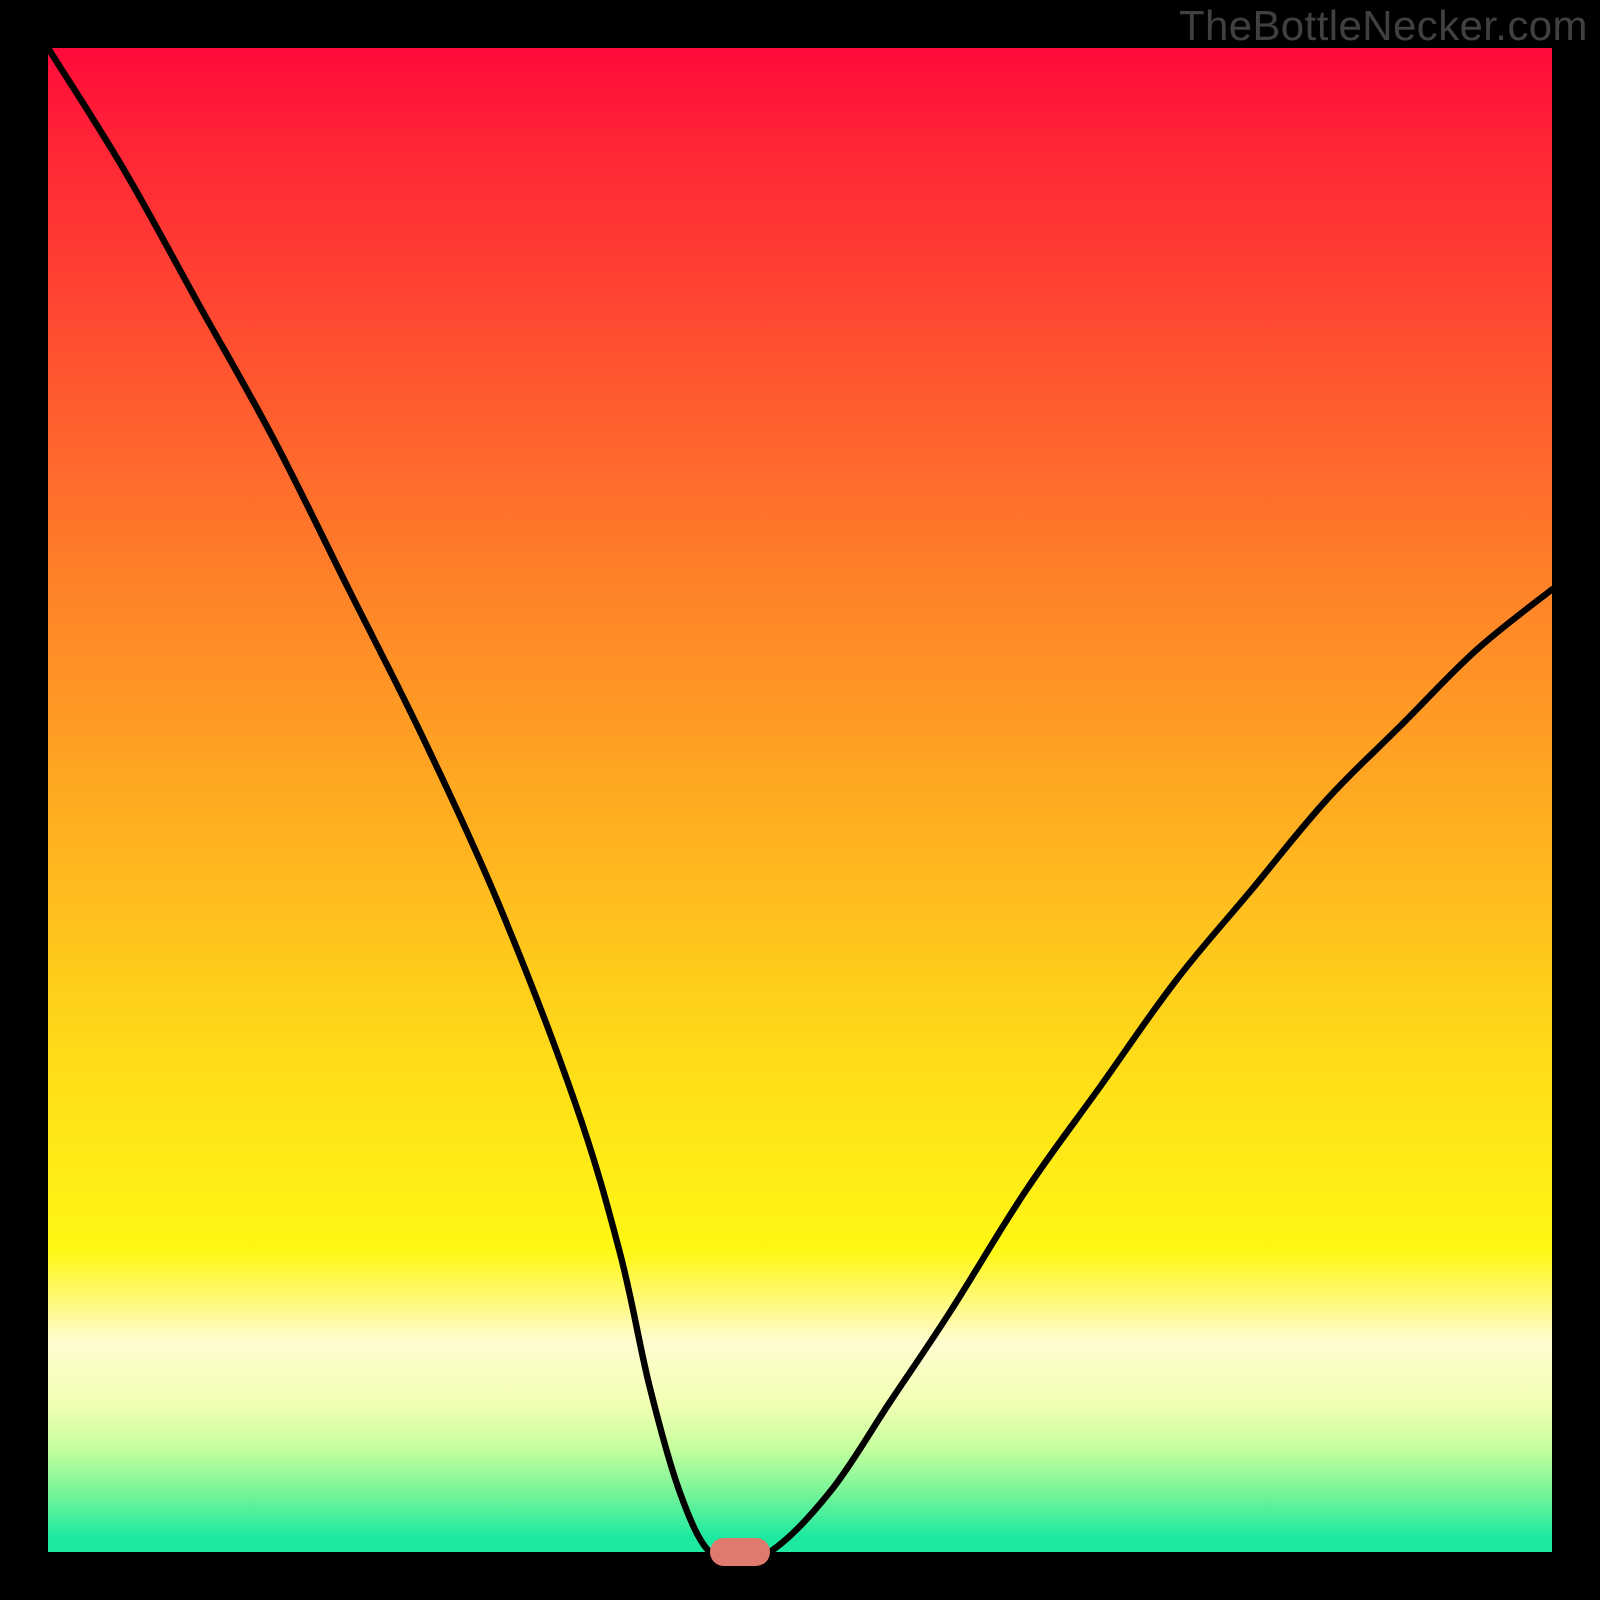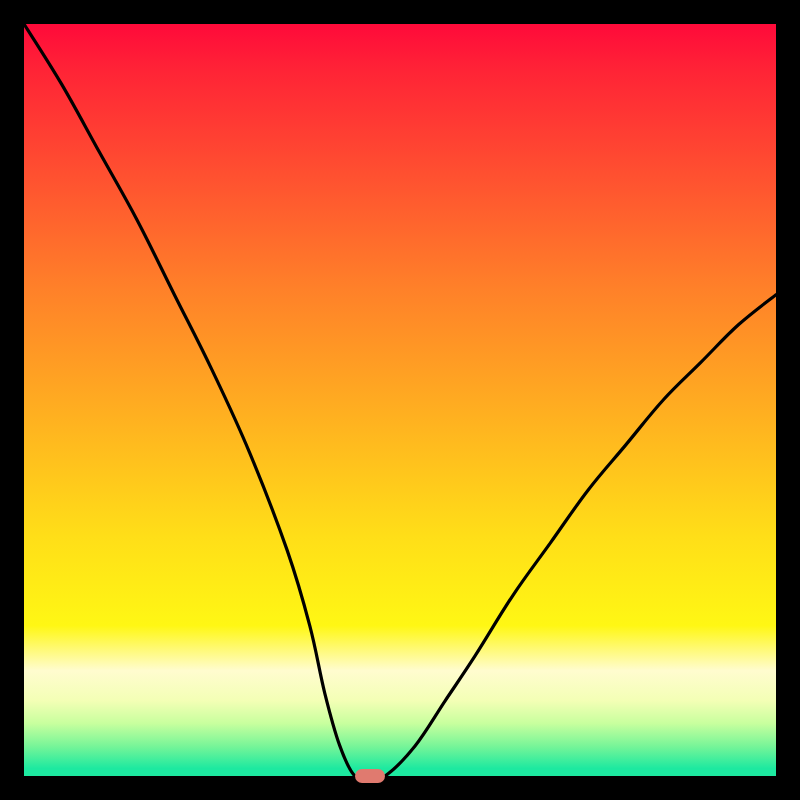--- a/index.html
+++ b/index.html
@@ -72,13 +72,14 @@
 
   <div class="plot-area">
 
     <svg class="curve-svg" viewBox="0 0 752 752" preserveAspectRatio="none">
       <path id="curve-path" d="M0,0 C6.768,10.828799999999994 24.064,37.148799999999966 37.6,60.15999999999997 C51.136,83.17119999999997 61.664,103.47520000000003 75.2,127.84000000000003 C88.736,152.20480000000003 99.264,169.8016 112.8,195.51999999999998 C126.336,221.23839999999996 136.864,243.64799999999997 150.4,270.71999999999997 C163.936,297.792 174.464,317.4943999999999 188,345.91999999999996 C201.536,374.3456 212.064,396.1536 225.6,428.64 C239.136,461.1264 252.3712,495.26719999999995 263.2,526.4 C274.0288,557.5328 278.99199999999996,575.8816 285.76,601.6 C292.528,627.3184 295.3856,647.6224 300.8,669.28 C306.2144,690.9376 310.4256,707.0304 315.84,721.92 C321.2544,736.8095999999999 325.4656,746.5856 330.88,752 C336.2944,757.4144 340.5056,752 345.92,752 C351.3344,752 352.8384,757.4144 360.96,752 C369.0816,746.5856 380.2112,735.456 391.04,721.92 C401.8688,708.3839999999999 410.29120000000006,693.0432 421.12000000000006,676.8 C431.94880000000006,660.5568 439.0176,650.6303999999999 451.2,631.68 C463.38239999999996,612.7296 475.264,591.824 488.8,571.52 C502.336,551.216 512.864,537.8303999999999 526.4,518.88 C539.9359999999999,499.9296 550.4639999999999,483.8368 564,466.24 C577.5360000000001,448.64320000000004 588.0640000000001,437.3632 601.6,421.12 C615.136,404.8768 625.6639999999999,390.88960000000003 639.1999999999999,376 C652.736,361.11039999999997 663.264,351.936 676.8000000000001,338.4 C690.3360000000001,324.864 700.864,312.9824 714.4,300.8 C727.9359999999999,288.61760000000004 745.232,276.13439999999997 752,270.71999999999997" fill="none" stroke="#000" stroke-width="3.2" stroke-linecap="round" stroke-linejoin="round"></path>
     </svg>
 
     <div id="optimum-marker" class="marker" style="left: 330.88px; top: 745px; width: 30.08px;"></div>
   </div>
 
+  <div class="watermark">TheBottleNecker.com</div>
 </div>
 
 </body></html>

